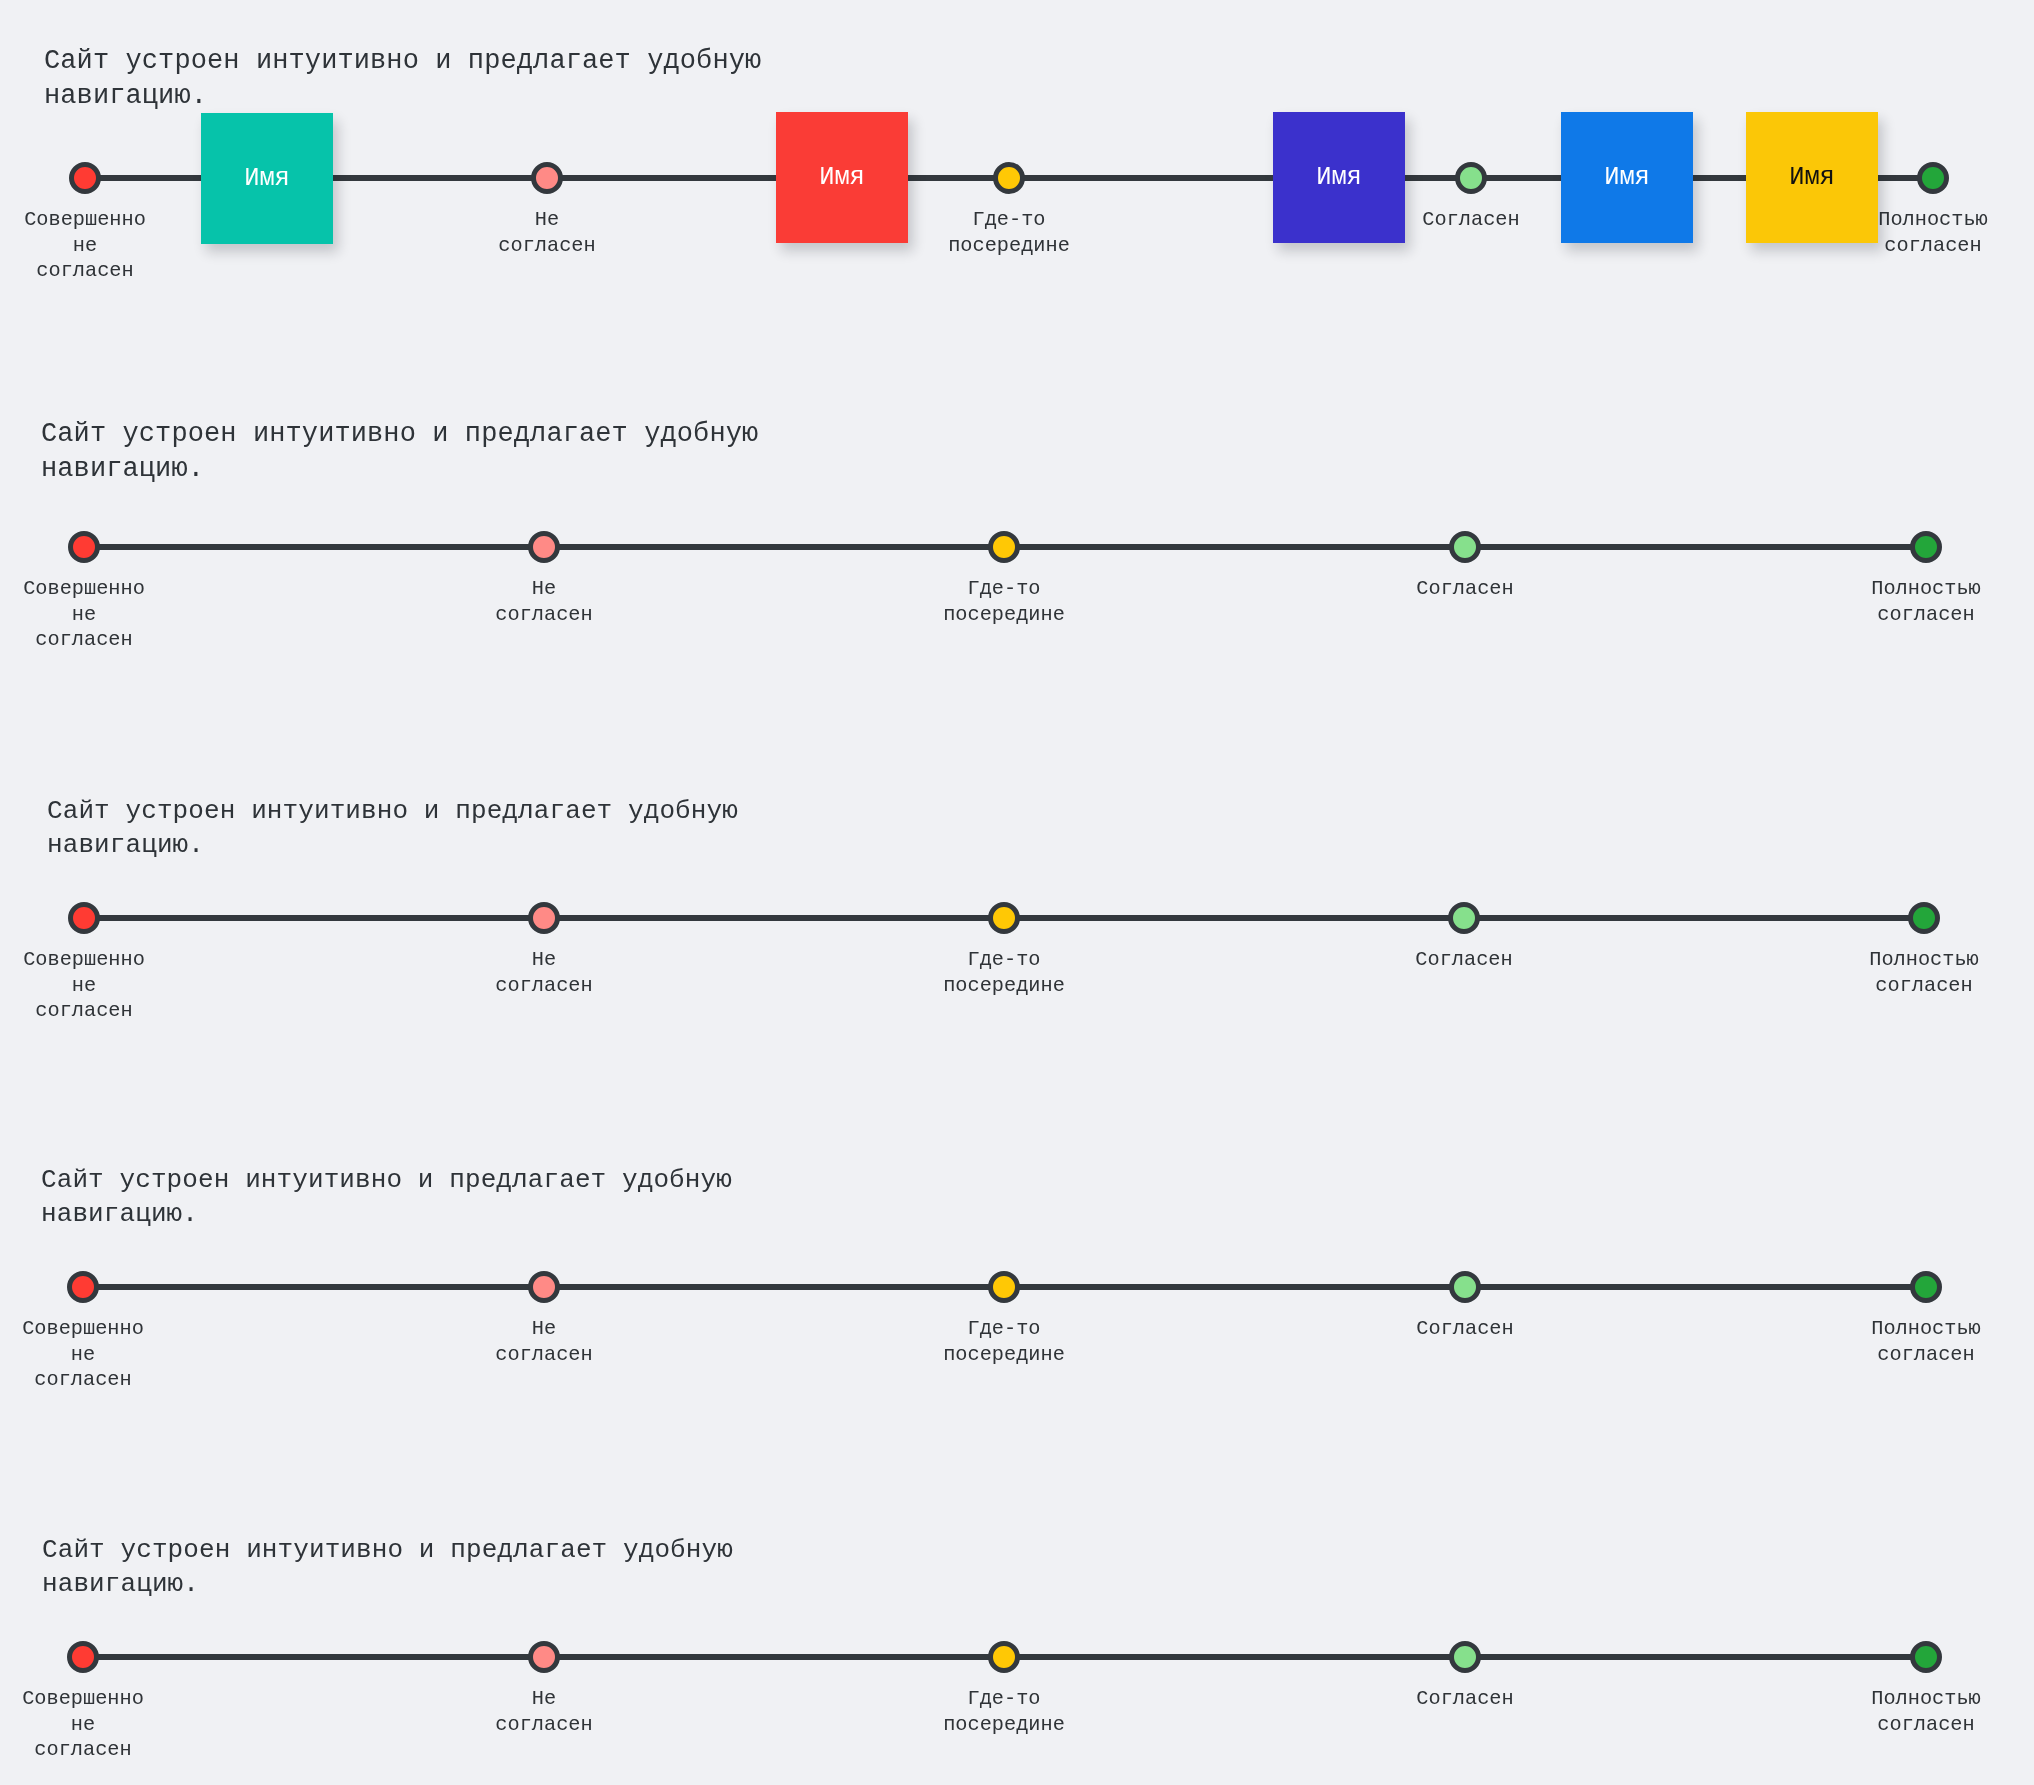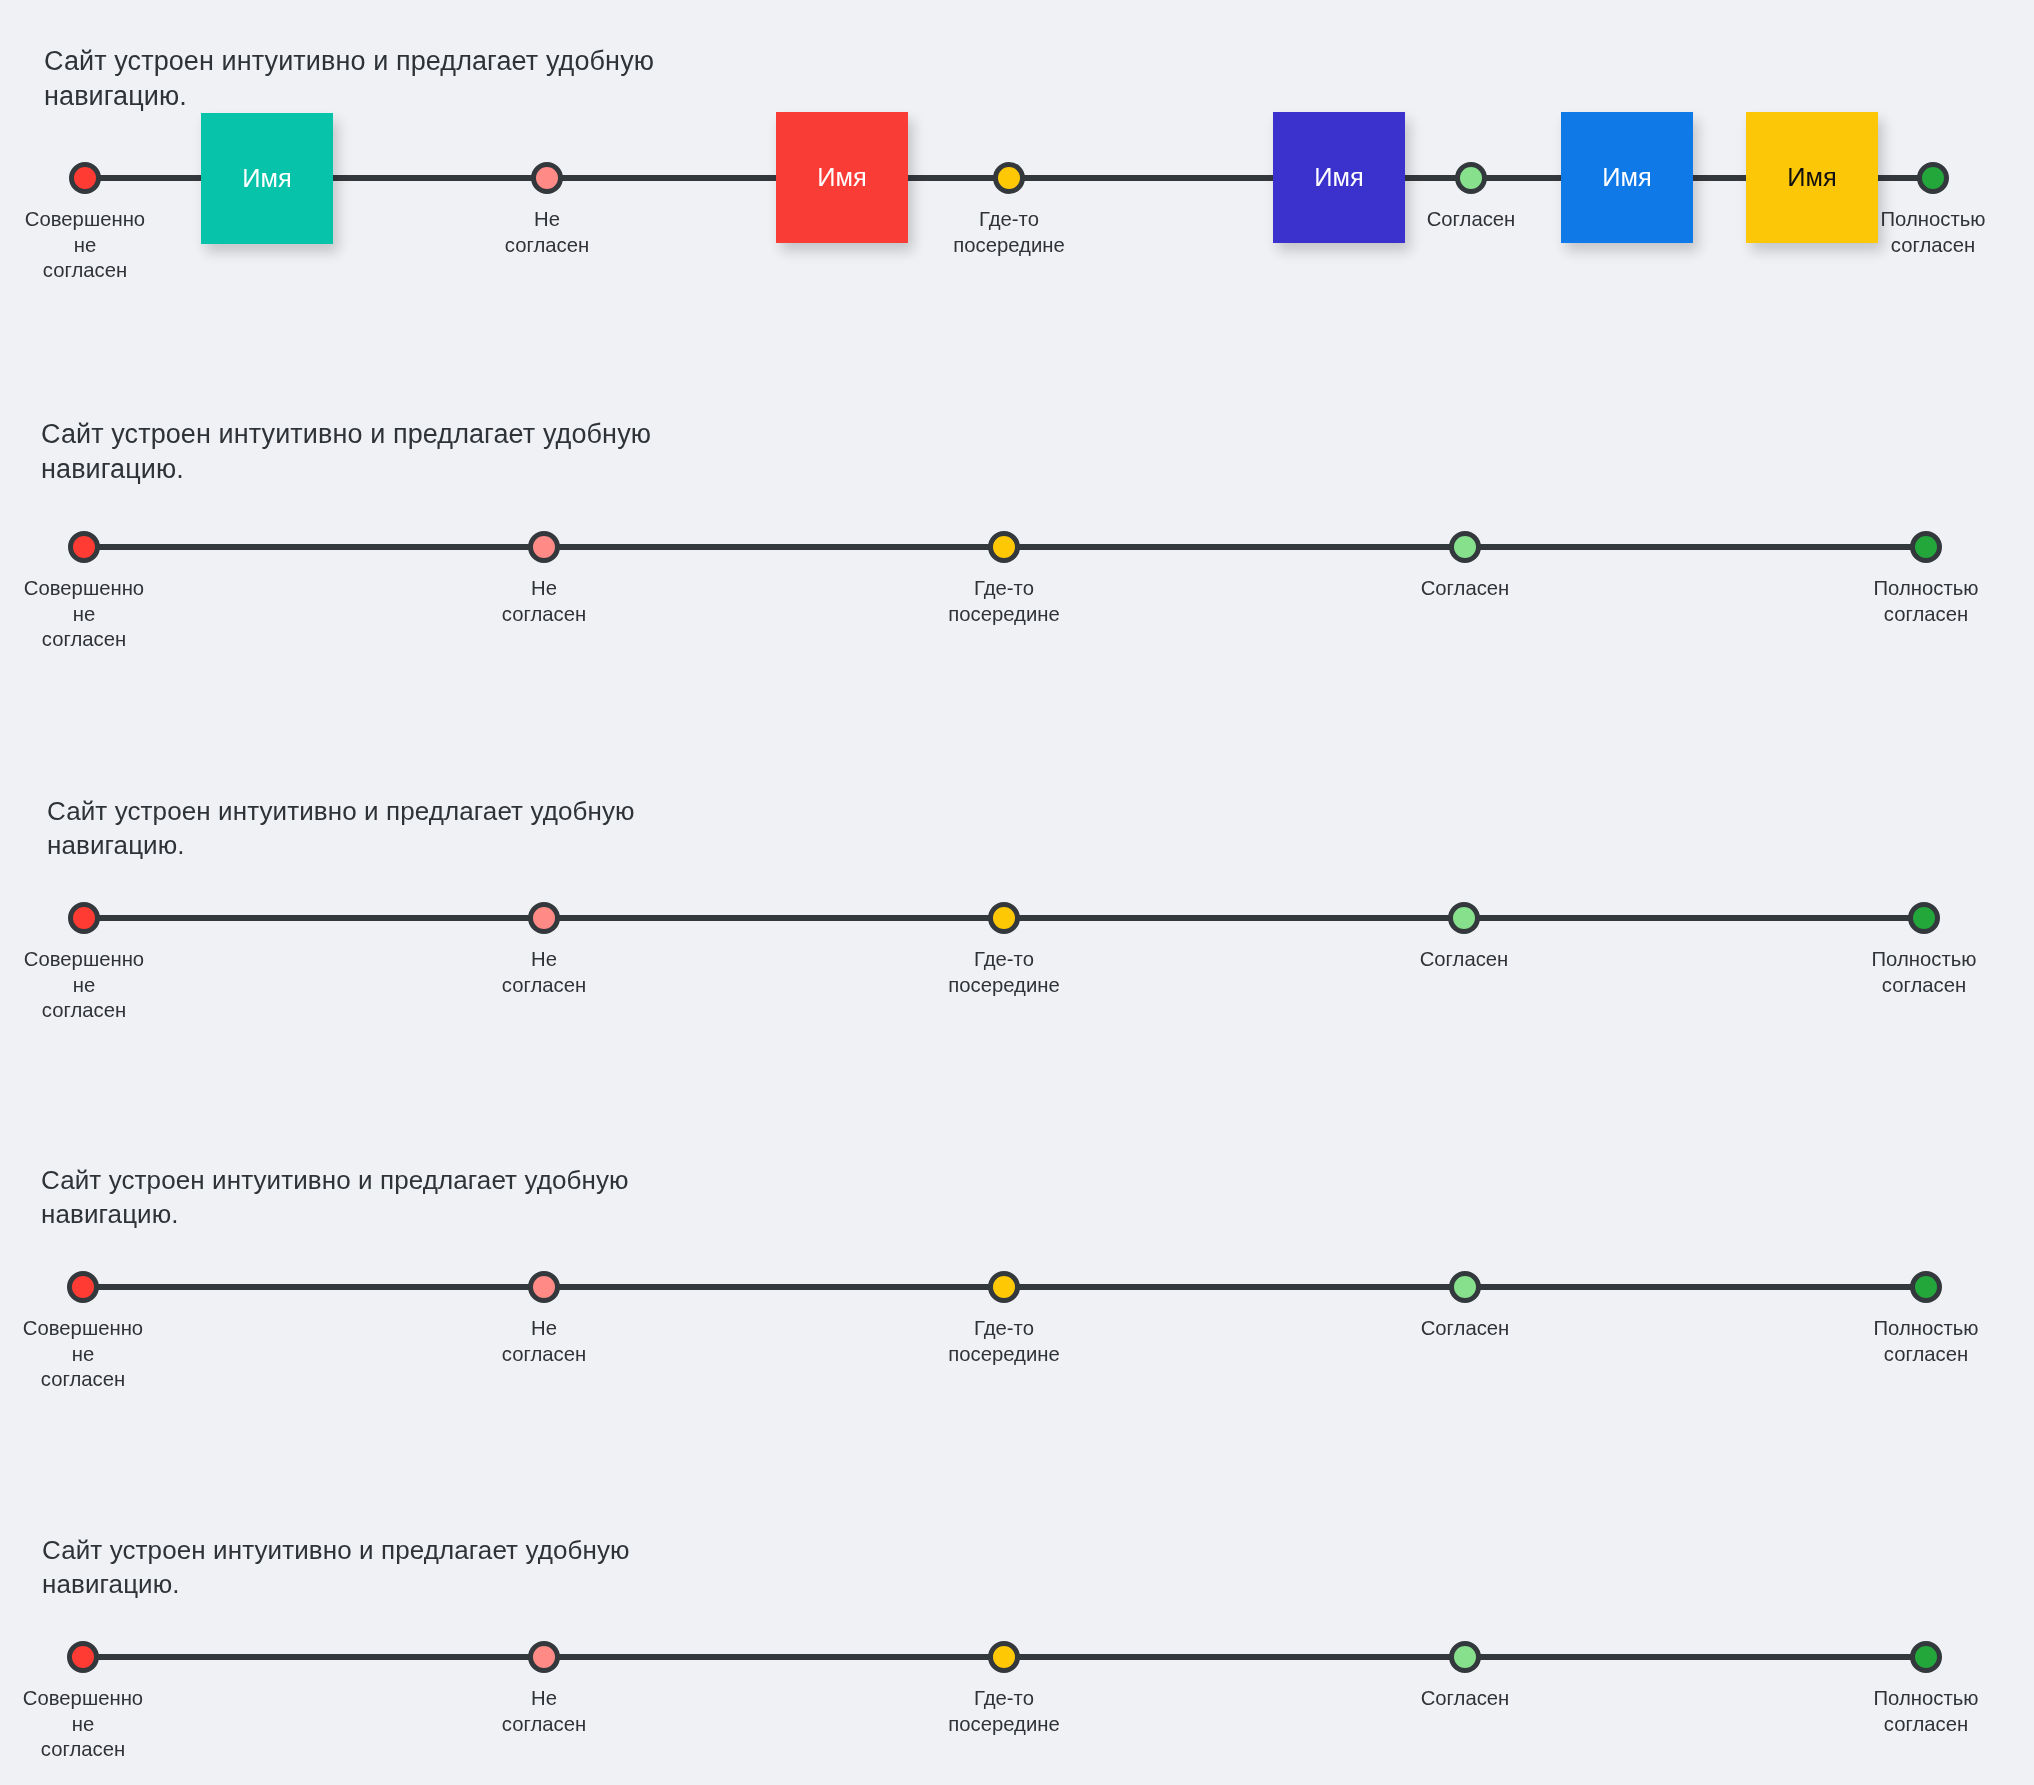--- a/index.html
+++ b/index.html
@@ -5,21 +5,21 @@
   * { box-sizing: border-box; margin: 0; padding: 0; }
 
   html, body {
     width: 2034px;
     height: 1786px;
     background: #F0F1F4;
     font-family: "Liberation Sans", "DejaVu Sans", sans-serif;
     overflow: hidden;
   }
 
-  #page { position: relative; width: 2034px; height: 1739px; }
+  #page { position: relative; width: 2034px; height: 1739px; font-family: Liberation Mono, monospace; }
 
   
   .survey-block { position: absolute; }
 
   .question-title {
     color: #2E3338;
     font-weight: 400;
     letter-spacing: 0.1px;
     line-height: 1.30;
     white-space: pre-line;

